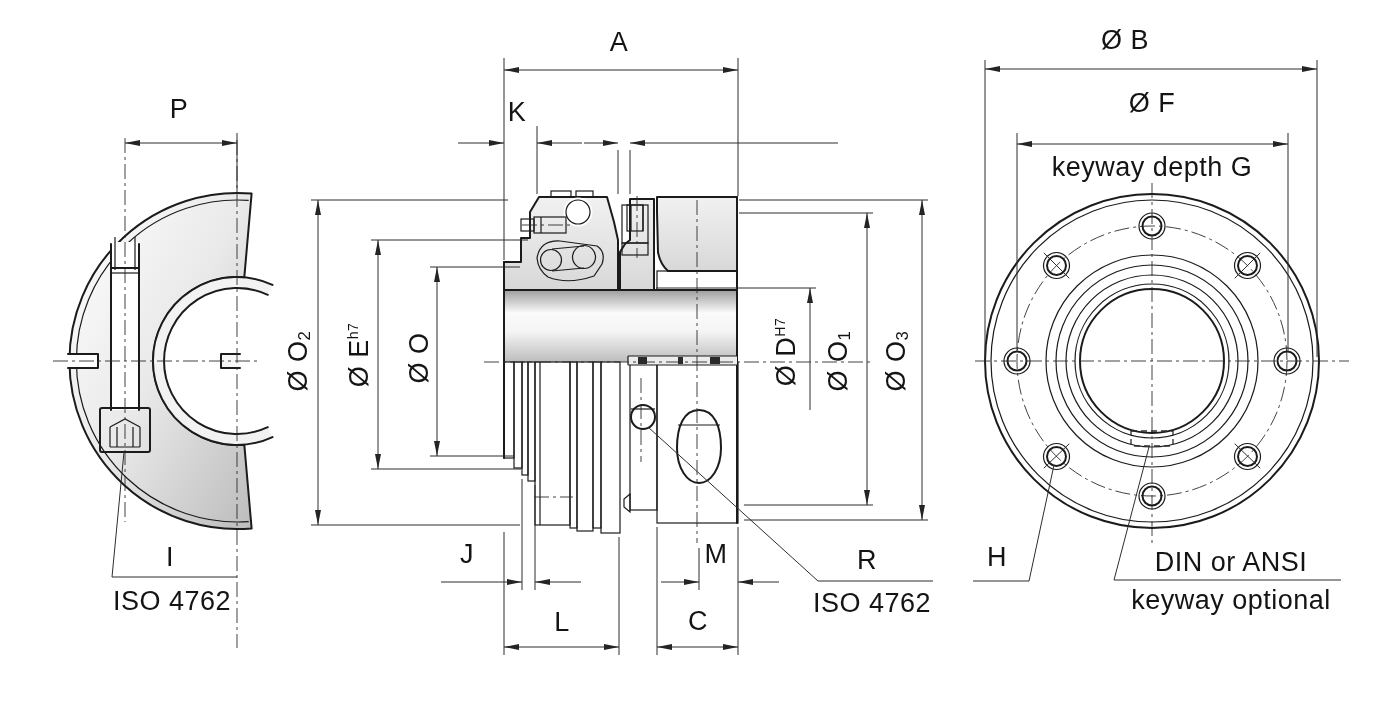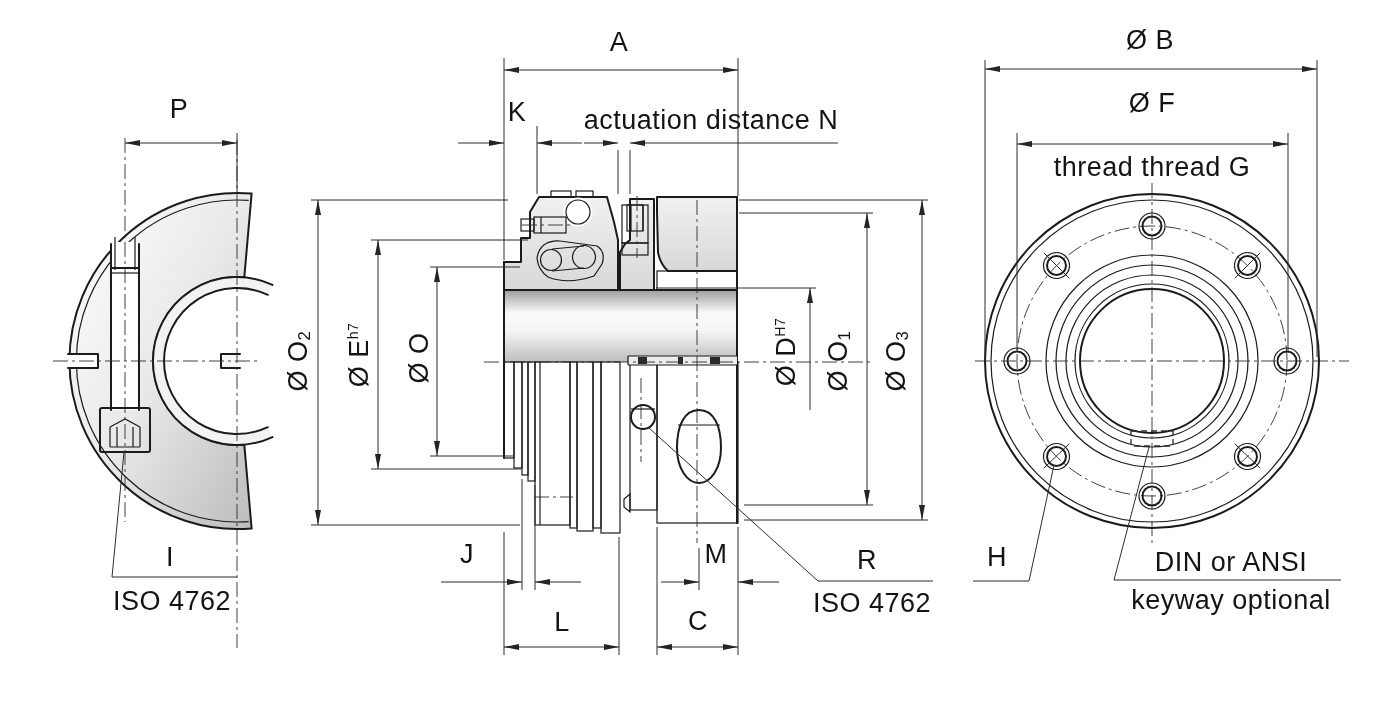--- a/index.html
+++ b/index.html
@@ -321,36 +321,35 @@
     </g>
   </g>
 </svg>
 
 <div class="lbl" style="left:179px;top:109px"><span>P</span></div>
 <div class="lbl" style="left:170px;top:557px"><span>I</span></div>
 <div class="lbl" style="left:172px;top:601px"><span>ISO 4762</span></div>
 
 <div class="lbl" style="left:619px;top:42px"><span>A</span></div>
 <div class="lbl" style="left:517px;top:112px"><span>K</span></div>
-<div class="lbl" style="left:711px;top:120px"><span>actuation distance N</span></div>
 
 <div class="lbl rot" style="left:299px;top:361px"><span>Ø O</span><sub>2</sub></div>
 <div class="lbl rot" style="left:359px;top:355px"><span>Ø E</span><sup>h7</sup></div>
 <div class="lbl rot" style="left:419px;top:358px"><span>Ø O</span></div>
 <div class="lbl rot" style="left:786px;top:352px"><span>Ø D</span><sup>H7</sup></div>
 <div class="lbl rot" style="left:839px;top:361px"><span>Ø O</span><sub>1</sub></div>
 <div class="lbl rot" style="left:897px;top:361px"><span>Ø O</span><sub>3</sub></div>
 
 <div class="lbl" style="left:467px;top:554px"><span>J</span></div>
 <div class="lbl" style="left:562px;top:622px"><span>L</span></div>
 <div class="lbl" style="left:716px;top:554px"><span>M</span></div>
 <div class="lbl" style="left:698px;top:621px"><span>C</span></div>
 <div class="lbl" style="left:867px;top:560px"><span>R</span></div>
 <div class="lbl" style="left:872px;top:603px"><span>ISO 4762</span></div>
 
-<div class="lbl" style="left:1150px;top:40px"><span>Ø B</span></div>
+<div class="lbl" style="left:1125px;top:40px"><span>Ø B</span></div>
 <div class="lbl" style="left:1152px;top:103px"><span>Ø F</span></div>
-<div class="lbl" style="left:1152px;top:167px"><span>thread thread G</span></div>
+<div class="lbl" style="left:1152px;top:167px"><span>keyway depth G</span></div>
 <div class="lbl" style="left:997px;top:557px"><span>H</span></div>
 <div class="lbl" style="left:1231px;top:600px"><span>keyway optional</span></div>
 <div class="lbl" style="left:1231px;top:562px"><span>DIN or ANSI</span></div>
 
 </div>
 
 </body></html>

